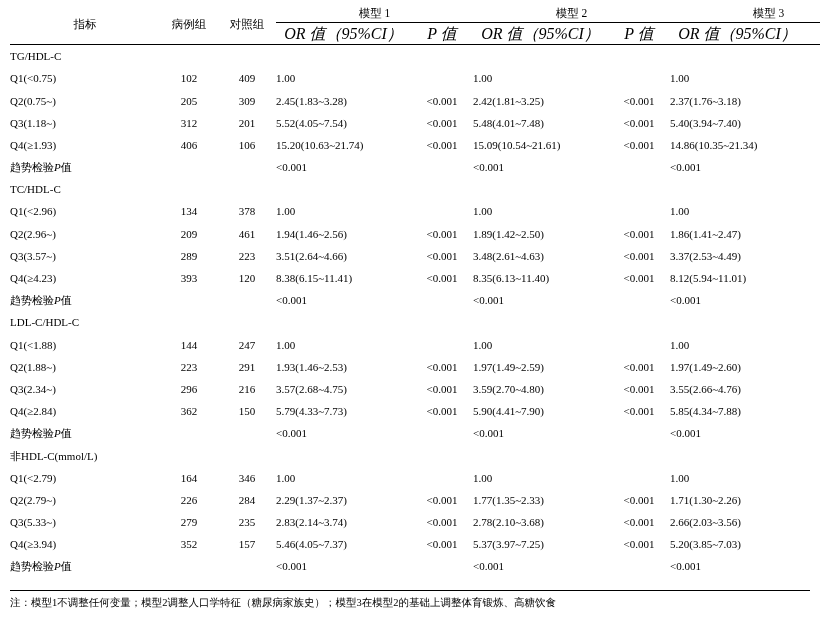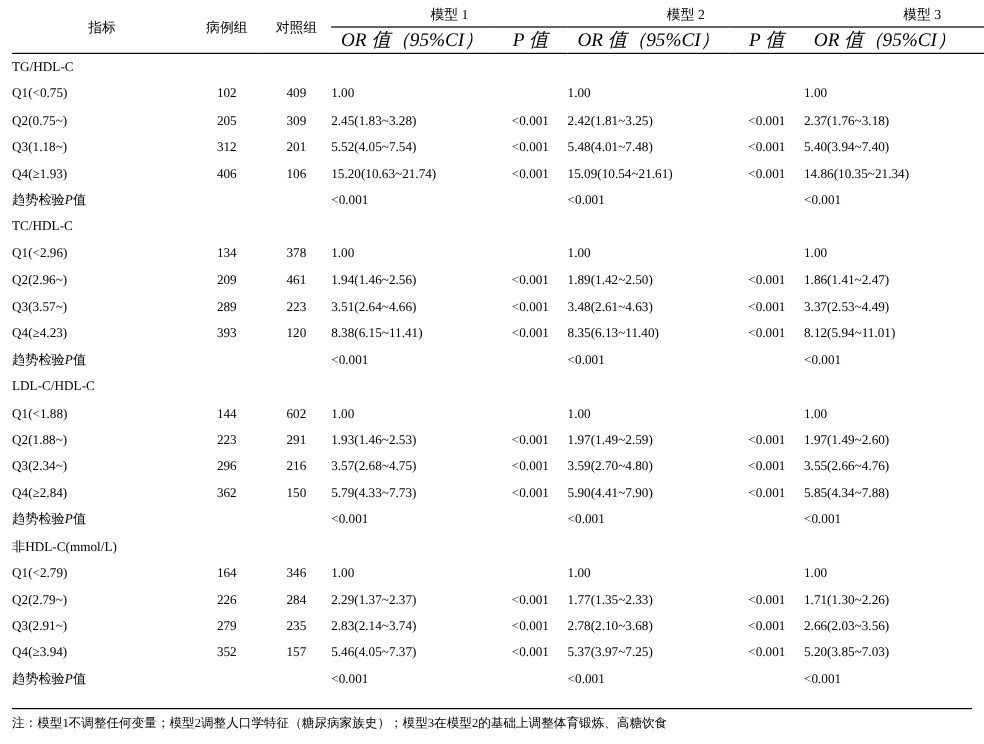--- a/index.html
+++ b/index.html
@@ -252,21 +252,21 @@
           <td class="c-or"></td>
           <td class="c-p"></td>
           <td class="c-or"></td>
           <td class="c-p"></td>
           <td class="c-or"></td>
           <td class="c-p"></td>
         </tr>
         <tr class="">
           <td class="c-ind lvl2">Q1(&lt;1.88)</td>
           <td class="c-num">144</td>
-          <td class="c-num">602</td>
+          <td class="c-num">247</td>
           <td class="c-or">1.00</td>
           <td class="c-p"></td>
           <td class="c-or">1.00</td>
           <td class="c-p"></td>
           <td class="c-or">1.00</td>
           <td class="c-p"></td>
         </tr>
         <tr class="">
           <td class="c-ind lvl2">Q2(1.88~)</td>
           <td class="c-num">223</td>
@@ -338,21 +338,21 @@
           <td class="c-num">226</td>
           <td class="c-num">284</td>
           <td class="c-or">2.29(1.37~2.37)</td>
           <td class="c-p">&lt;0.001</td>
           <td class="c-or">1.77(1.35~2.33)</td>
           <td class="c-p">&lt;0.001</td>
           <td class="c-or">1.71(1.30~2.26)</td>
           <td class="c-p">&lt;0.001</td>
         </tr>
         <tr class="">
-          <td class="c-ind lvl2">Q3(2.91~)</td>
+          <td class="c-ind lvl2">Q3(5.33~)</td>
           <td class="c-num">279</td>
           <td class="c-num">235</td>
           <td class="c-or">2.83(2.14~3.74)</td>
           <td class="c-p">&lt;0.001</td>
           <td class="c-or">2.78(2.10~3.68)</td>
           <td class="c-p">&lt;0.001</td>
           <td class="c-or">2.66(2.03~3.56)</td>
           <td class="c-p">&lt;0.001</td>
         </tr>
         <tr class="">

